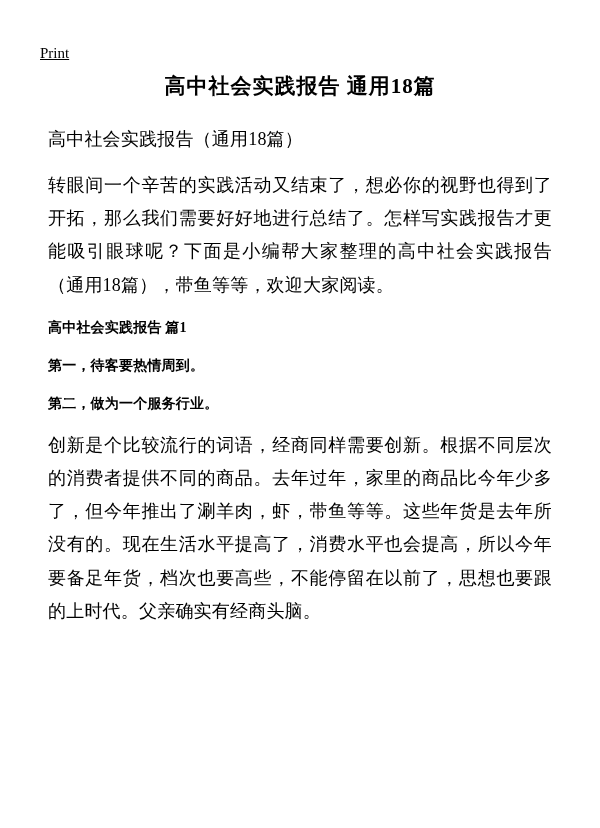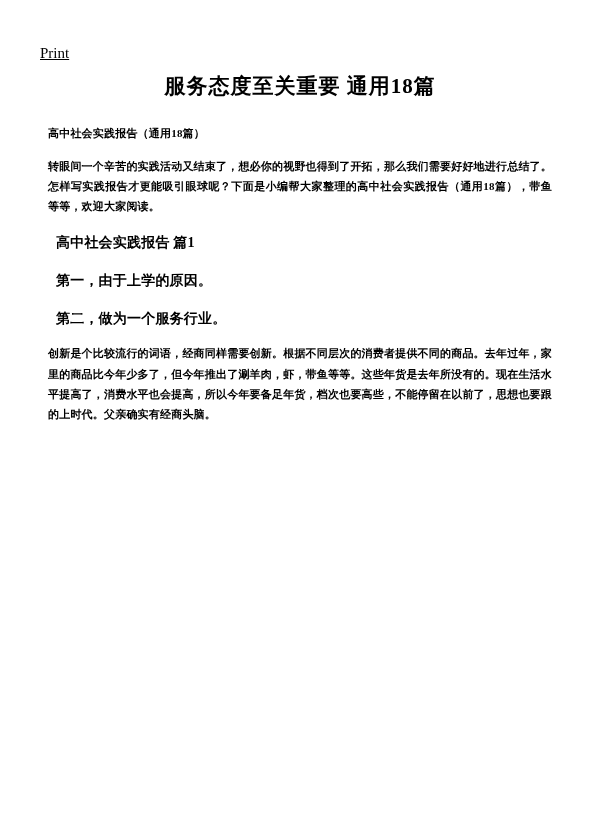--- a/index.html
+++ b/index.html
@@ -41,51 +41,50 @@
     font-family: "Liberation Serif", serif;
     font-size: 21px;
     font-weight: bold;
     text-align: center;
     letter-spacing: 1px;
     margin: 0 0 22px 0;
     line-height: 1.4;
   }
   .para {
     font-family: "Liberation Serif", serif;
-    font-size: 11px;
+    font-size: 18px;
     line-height: 1.85;
     margin: 0 0 13px 0;
     text-align: justify;
     letter-spacing: 0.2px;
-    font-weight: bold;
   }
   .subhead {
     font-family: "Liberation Serif", serif;
     font-size: 14px;
     font-weight: bold;
     line-height: 1.85;
-    margin: 0 0 12px 8px;
+    margin: 0 0 12px 0;
     letter-spacing: 0.2px;
   }
   .lead {
     margin-bottom: 12px;
   }
 </style>
 </head>
 <body>
 
 <div class="page">
 
   <a class="print-link" href="#">Print</a>
 
   <div class="content">
 
-    <h1 class="doc-title">服务态度至关重要 通用18篇</h1>
+    <h1 class="doc-title">高中社会实践报告 通用18篇</h1>
 
     <p class="para lead">高中社会实践报告（通用18篇）</p>
     <p class="para">转眼间一个辛苦的实践活动又结束了，想必你的视野也得到了开拓，那么我们需要好好地进行总结了。怎样写实践报告才更能吸引眼球呢？下面是小编帮大家整理的高中社会实践报告（通用18篇），带鱼等等，欢迎大家阅读。</p>
     <h2 class="subhead">高中社会实践报告 篇1</h2>
-    <h2 class="subhead">第一，由于上学的原因。</h2>
+    <h2 class="subhead">第一，待客要热情周到。</h2>
     <h2 class="subhead">第二，做为一个服务行业。</h2>
     <p class="para">创新是个比较流行的词语，经商同样需要创新。根据不同层次的消费者提供不同的商品。去年过年，家里的商品比今年少多了，但今年推出了涮羊肉，虾，带鱼等等。这些年货是去年所没有的。现在生活水平提高了，消费水平也会提高，所以今年要备足年货，档次也要高些，不能停留在以前了，思想也要跟的上时代。父亲确实有经商头脑。</p>
 
   </div>
 </div>
 
 </body></html>

